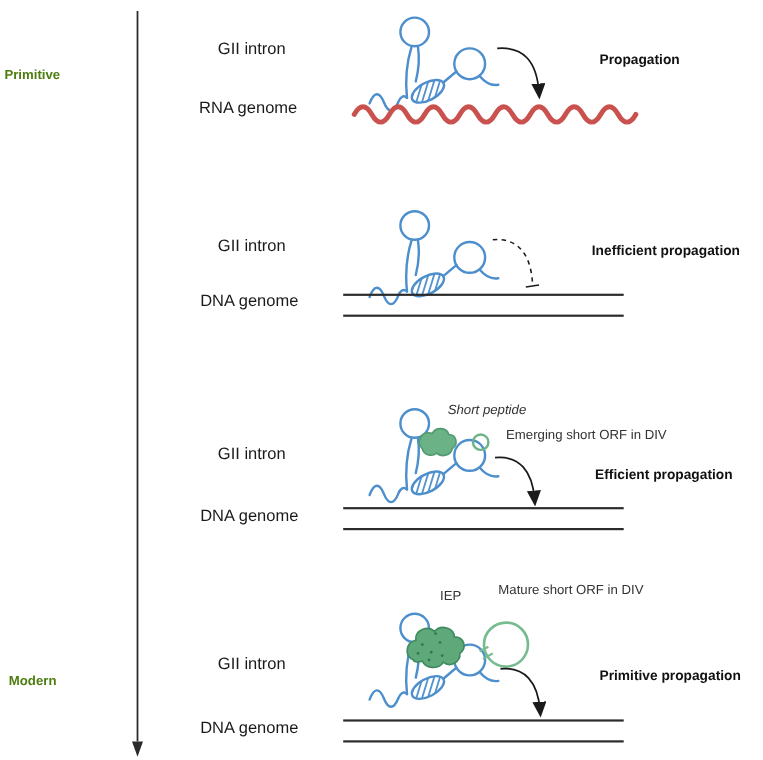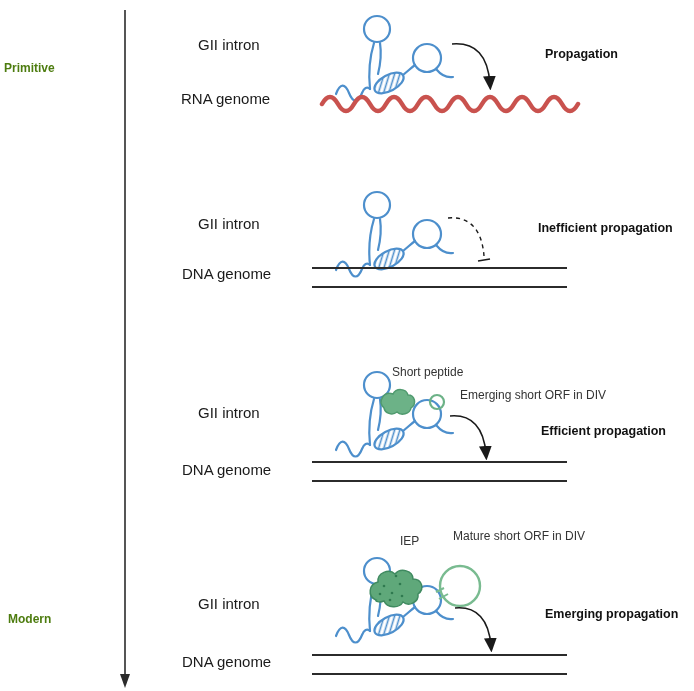--- a/index.html
+++ b/index.html
@@ -74,21 +74,21 @@
   </svg>
 
   <svg class="abs" style="left:440px;top:212px;" width="58" height="58">
     <path d="M8,6 C30,4 42,18 44,44" style="fill:none;stroke:var(--arrow,#1a1a1a);stroke-width:1.4;stroke-dasharray:4 4"></path>
     <line x1="38" y1="49" x2="50" y2="47" style="stroke:var(--arrow,#1a1a1a);stroke-width:1.4"></line>
   </svg>
 
   <div class="dna-line" style="left:312px;top:267px;"></div>
   <div class="dna-line" style="left:312px;top:286px;"></div>
 
-  <span class="lbl-small" style="left:392px;top:365px;">Short peptide</span>
+  <span class="lbl-small" style="left:407px;top:365px;font-style:italic;">Short peptide</span>
   <span class="lbl-small" style="left:460px;top:388px;">Emerging short ORF in DIV</span>
   <span class="lbl" style="left:198px;top:404px;">GII intron</span>
   <span class="lbl-right" style="left:541px;top:424px;">Efficient propagation</span>
   <span class="lbl" style="left:182px;top:461px;">DNA genome</span>
 
   <svg class="abs" style="left:332px;top:362px;" width="130" height="100" viewBox="0 0 130 100">
     <use href="#intronBase"></use>
     <path d="M52,46 c-7,-7 0,-17 9,-14 c3,-6 13,-6 15,1 c7,0 9,9 3,13 c-1,6 -10,8 -14,4 c-5,4 -12,1 -13,-4 z" style="fill:var(--peptide,#6cb287);stroke:#4f9a6e;stroke-width:1.5"></path>
     <circle cx="105" cy="40" r="7" style="fill:none;stroke:var(--peptide,#6cb287);stroke-width:2.2"></circle>
   </svg>
@@ -96,21 +96,21 @@
   <svg class="abs" style="left:442px;top:410px;" width="56" height="56">
     <path d="M8,6 C30,4 42,18 44,44" style="fill:none;stroke:var(--arrow,#1a1a1a);stroke-width:1.6" marker-end="url(#arrw)"></path>
   </svg>
 
   <div class="dna-line" style="left:312px;top:461px;"></div>
   <div class="dna-line" style="left:312px;top:480px;"></div>
 
   <span class="lbl-small" style="left:400px;top:534px;">IEP</span>
   <span class="lbl-small" style="left:453px;top:529px;">Mature short ORF in DIV</span>
   <span class="lbl" style="left:198px;top:595px;">GII intron</span>
-  <span class="lbl-right" style="left:545px;top:607px;">Emerging propagation</span>
+  <span class="lbl-right" style="left:545px;top:607px;">Primitive propagation</span>
   <span class="lbl" style="left:182px;top:653px;">DNA genome</span>
 
   <svg class="abs" style="left:332px;top:548px;" width="170" height="115" viewBox="0 0 170 115">
     <use href="#intronBase"></use>
     <circle cx="128" cy="38" r="20" style="fill:none;stroke:#79bb90;stroke-width:2.4"></circle>
     <path d="M104,44 L112,40 M107,51 L116,46" style="stroke:#79bb90;stroke-width:2;fill:none"></path>
     <path d="M44,52 c-9,-4 -7,-16 2,-18 c-1,-9 11,-14 17,-8 c6,-7 18,-3 18,5 c9,0 12,10 5,15 c1,8 -9,13 -15,8 c-4,7 -16,6 -19,-1 c-5,2 -9,0 -8,-1 z" style="fill:var(--iep,#5fa87a);stroke:#3f8a60;stroke-width:1.5"></path>
     <g style="fill:#2f7a50">
       <circle cx="52" cy="38" r="1.3"></circle>
       <circle cx="60" cy="45" r="1.3"></circle>

